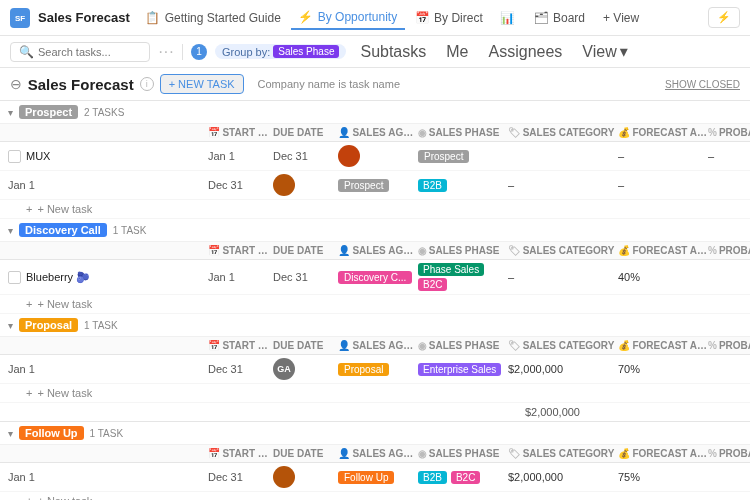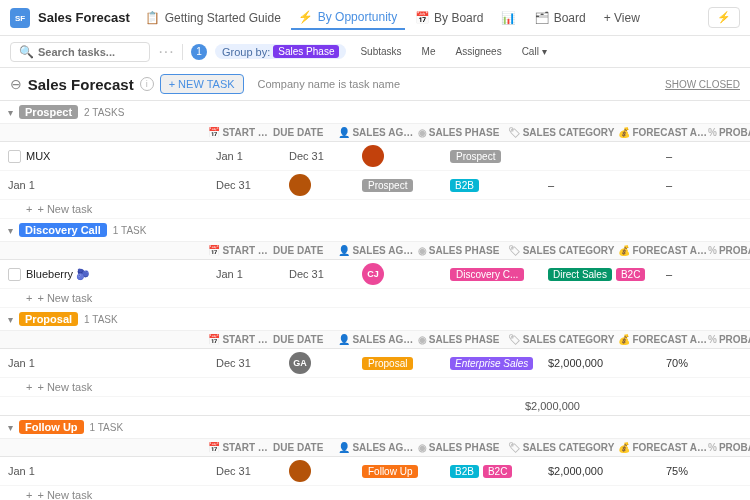--- a/index.html
+++ b/index.html
@@ -11,23 +11,23 @@
     .page-title-top { font-size: 13px; font-weight: 600; color: #222; }
     .top-nav { display: flex; align-items: center; gap: 2px; flex: 1; }
     .nav-item { display: flex; align-items: center; gap: 4px; padding: 4px 8px; border-radius: 4px; cursor: pointer; color: #555; font-size: 12px; white-space: nowrap; }
     .nav-item.active { color: #4a90e2; border-bottom: 2px solid #4a90e2; border-radius: 0; }
     .top-right { display: flex; align-items: center; gap: 6px; margin-left: auto; }
     .btn-small { display: flex; align-items: center; gap: 3px; padding: 3px 8px; border: 1px solid #ddd; border-radius: 4px; cursor: pointer; font-size: 11px; color: #555; background: #fff; }
 
     
     .toolbar { display: flex; align-items: center; height: 32px; border-bottom: 1px solid #e5e5e5; padding: 0 10px; gap: 8px; background: #fff; }
     .search-box { display: flex; align-items: center; gap: 4px; border: 1px solid #ddd; border-radius: 4px; padding: 2px 8px; width: 140px; }
-    .search-box input { border: none; outline: none; font-size: 11px; width: 100%; color: #555; font-weight: bold; }
+    .search-box input { border: none; outline: none; font-size: 11px; width: 100%; color: #555; }
     .toolbar-sep { width: 1px; height: 16px; background: #e0e0e0; }
-    .toolbar-btn { display: flex; align-items: center; gap: 3px; padding: 2px 6px; border-radius: 3px; cursor: pointer; font-size: 10px; color: #555; }
+    .toolbar-btn { display: flex; align-items: center; gap: 3px; padding: 2px 6px; border-radius: 3px; cursor: pointer; font-size: 16px; color: #555; }
     .badge-num { background: #4a90e2; color: #fff; border-radius: 50%; width: 16px; height: 16px; display: flex; align-items: center; justify-content: center; font-size: 10px; }
     .group-by-pill { display: flex; align-items: center; gap: 3px; background: #e8f0fe; border-radius: 10px; padding: 1px 7px; font-size: 11px; color: #4a6fa5; }
     .sales-phase-badge { background: #7c3aed; color: #fff; border-radius: 3px; padding: 1px 5px; font-size: 10px; }
 
     
     .main { overflow-y: auto; height: calc(500px - 68px); }
     
     
     .section-header { display: flex; align-items: center; padding: 4px 8px; background: #fff; border-bottom: 1px solid #f0f0f0; position: sticky; top: 0; z-index: 10; }
     .section-title-row { display: flex; align-items: center; gap: 6px; flex: 1; }
@@ -35,21 +35,21 @@
     .section-label { font-size: 11px; font-weight: 600; border-radius: 3px; padding: 1px 6px; }
     .task-count { font-size: 10px; color: #888; }
     .show-closed-btn { font-size: 10px; color: #888; cursor: pointer; text-decoration: underline; }
 
     
     .col-headers { display: grid; grid-template-columns: 200px 65px 65px 80px 90px 110px 90px 80px 80px 30px; gap: 0; padding: 3px 8px; border-bottom: 1px solid #e5e5e5; background: #fafafa; }
     .col-header { font-size: 10px; color: #888; text-transform: uppercase; font-weight: 600; white-space: nowrap; overflow: hidden; text-overflow: ellipsis; }
     .col-header .icon { color: #bbb; margin-right: 2px; }
 
     
-    .task-row { display: grid; grid-template-columns: 200px 65px 65px 80px 90px 110px 90px 80px 80px 30px; gap: 8px; padding: 3px 8px; border-bottom: 1px solid #f5f5f5; align-items: center; }
+    .task-row { display: grid; grid-template-columns: 200px 65px 65px 80px 90px 110px 90px 80px 80px 30px; gap: 0; padding: 3px 8px; border-bottom: 1px solid #f5f5f5; align-items: center; }
     .task-name-cell { display: flex; align-items: center; gap: 5px; font-size: 11px; color: #222; }
     .checkbox { width: 13px; height: 13px; border: 1px solid #ccc; border-radius: 2px; flex-shrink: 0; cursor: pointer; }
     .task-name { font-size: 11px; color: #222; cursor: pointer; }
     .cell { font-size: 11px; color: #555; white-space: nowrap; }
     .cell.date { color: #555; font-size: 11px; }
     .avatar { width: 22px; height: 22px; border-radius: 50%; object-fit: cover; display: flex; align-items: center; justify-content: center; font-size: 9px; font-weight: 600; color: #fff; flex-shrink: 0; }
     .phase-badge { border-radius: 3px; padding: 1px 6px; font-size: 10px; font-weight: 500; color: #fff; white-space: nowrap; }
     .cat-badge { border-radius: 3px; padding: 1px 5px; font-size: 10px; font-weight: 500; color: #fff; margin-right: 2px; }
     .cat-cell { display: flex; flex-wrap: wrap; gap: 2px; }
     .amount { font-size: 11px; color: #333; }
@@ -83,21 +83,21 @@
     <div class="nav-item">
       <span>📋</span>
       <span>Getting Started Guide</span>
     </div>
     <div class="nav-item active">
       <span>⚡</span>
       <span>By Opportunity</span>
     </div>
     <div class="nav-item">
       <span>📅</span>
-      <span>By Board</span>
+      <span>By Direct</span>
     </div>
     <div class="nav-item">
       <span>📊</span>
     </div>
     <div class="nav-item">
       <span>🗂</span>
       <span>Board</span>
     </div>
     <div class="nav-item">
       <span>+ View</span>
@@ -127,21 +127,21 @@
   <div class="toolbar-btn">
     <span>Subtasks</span>
   </div>
   <div class="toolbar-btn">
     <span>Me</span>
   </div>
   <div class="toolbar-btn">
     <span>Assignees</span>
   </div>
   <div class="toolbar-btn">
-    <span>Call</span>
+    <span>View</span>
     <span>▾</span>
   </div>
 </div>
 
 <div class="main">
 
   <div class="page-section">
     <div style="display:flex;align-items:center;gap:6px;flex:1;">
       <span style="color:#888;font-size:14px;cursor:pointer;">⊖</span>
       <span class="page-title-main">Sales Forecast</span>
@@ -240,27 +240,24 @@
   </div>
 
       <div class="task-row">
         <div class="task-name-cell">
           <div class="checkbox"></div>
           <span class="task-name">Blueberry 🫐</span>
         </div>
         <div class="cell date">Jan 1</div>
         <div class="cell date">Dec 31</div>
         <div class="cell">
-            <div class="avatar" style="background:#ec4899;">CJ</div>
-          </div>
-        <div class="cell">
           <span class="phase-badge" style="background:#ec4899;">Discovery C...</span>
         </div>
         <div class="cell cat-cell">
-            <span class="cat-badge" style="background:#059669;">Direct Sales</span>
+            <span class="cat-badge" style="background:#059669;">Phase Sales</span>
             <span class="cat-badge" style="background:#ec4899;">B2C</span>
           </div>
         <div class="cell amount">–</div>
         <div class="cell prob">40%</div>
 
       </div>
 
     <div class="add-task-row">
       <span>+</span>
       <span>+ New task</span>
@@ -291,21 +288,21 @@
       <div class="task-row">
         <div class="cell date">Jan 1</div>
         <div class="cell date">Dec 31</div>
         <div class="cell">
             <div class="avatar" style="background:#737373;">GA</div>
           </div>
         <div class="cell">
           <span class="phase-badge" style="background:#f59e0b;">Proposal</span>
         </div>
         <div class="cell cat-cell">
-            <span class="cat-badge" style="background:#8b5cf6;font-style:italic;">Enterprise Sales</span>
+            <span class="cat-badge" style="background:#8b5cf6;">Enterprise Sales</span>
           </div>
         <div class="cell amount">$2,000,000</div>
         <div class="cell prob">70%</div>
 
       </div>
 
     <div class="add-task-row">
       <span>+</span>
       <span>+ New task</span>
     </div>

